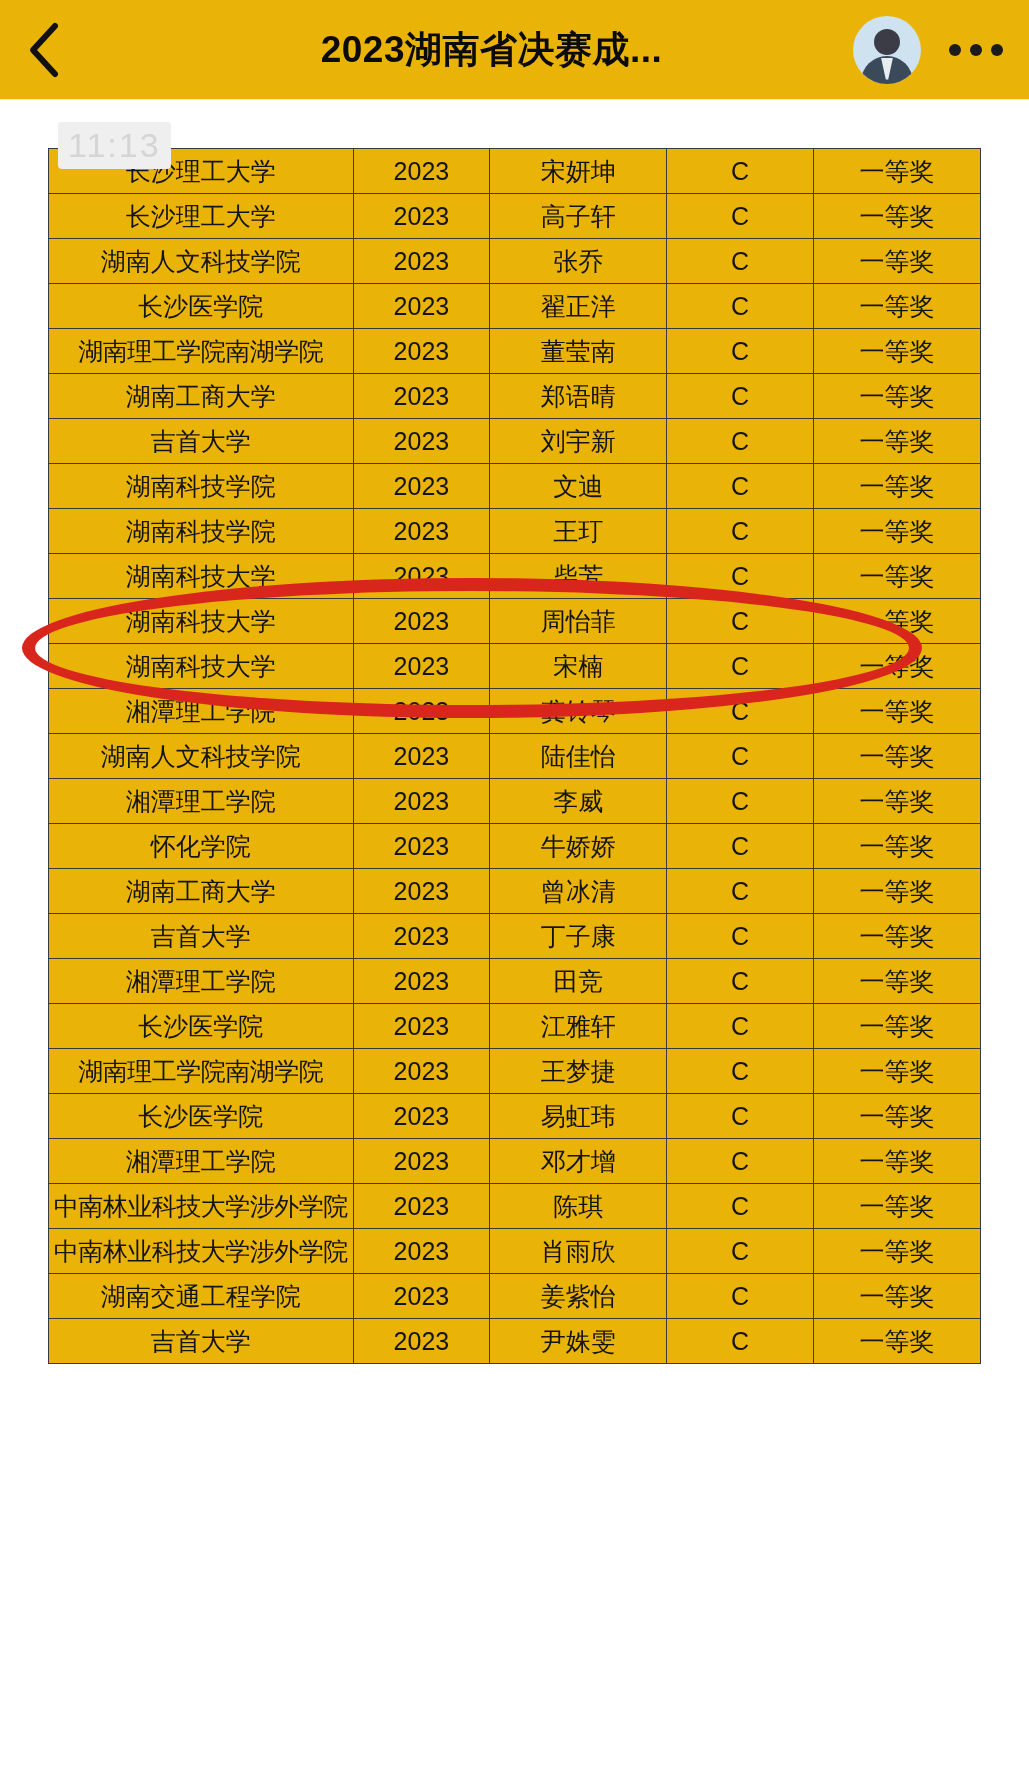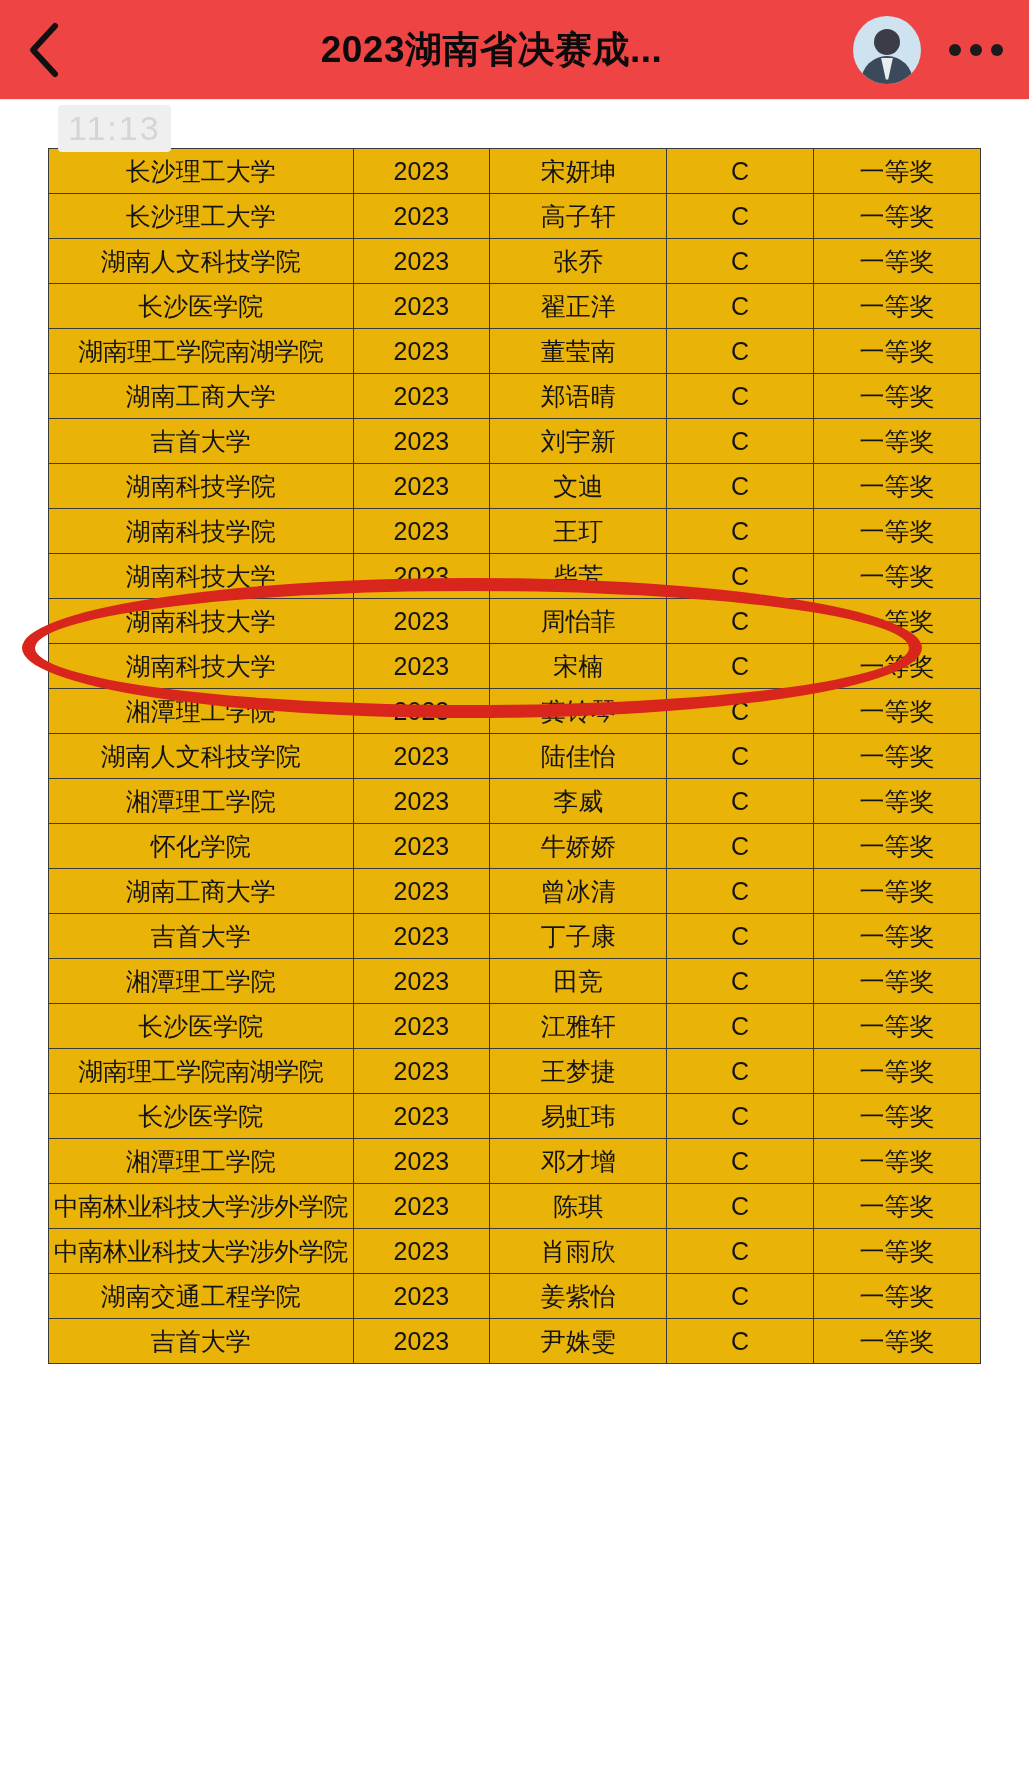--- a/index.html
+++ b/index.html
@@ -12,21 +12,21 @@
     height: 1783px;
     font-family: "Liberation Sans", "DejaVu Sans", sans-serif;
     overflow: hidden;
     position: relative;
   }
 
   
   .navbar {
     position: relative;
     height: 100px;
-    background: #ef4444;
+    background: #eab308;
     border-bottom: 1px solid #ececec;
     display: flex;
     align-items: center;
     box-sizing: border-box;
   }
   .nav-back {
     width: 90px;
     height: 100px;
     display: flex;
     align-items: center;
@@ -107,21 +107,21 @@
   .content {
     position: relative;
     padding: 48px 48px 0 48px;
     box-sizing: border-box;
     height: calc(1783px - 100px);
   }
 
   .watermark {
     position: absolute;
     left: 58px;
-    top: 5px;
+    top: 22px;
     font-size: 34px;
     color: #d5d5d5;
     background: #efefef;
     padding: 4px 10px;
     border-radius: 4px;
     letter-spacing: 2px;
     pointer-events: none;
     z-index: 3;
   }
 

